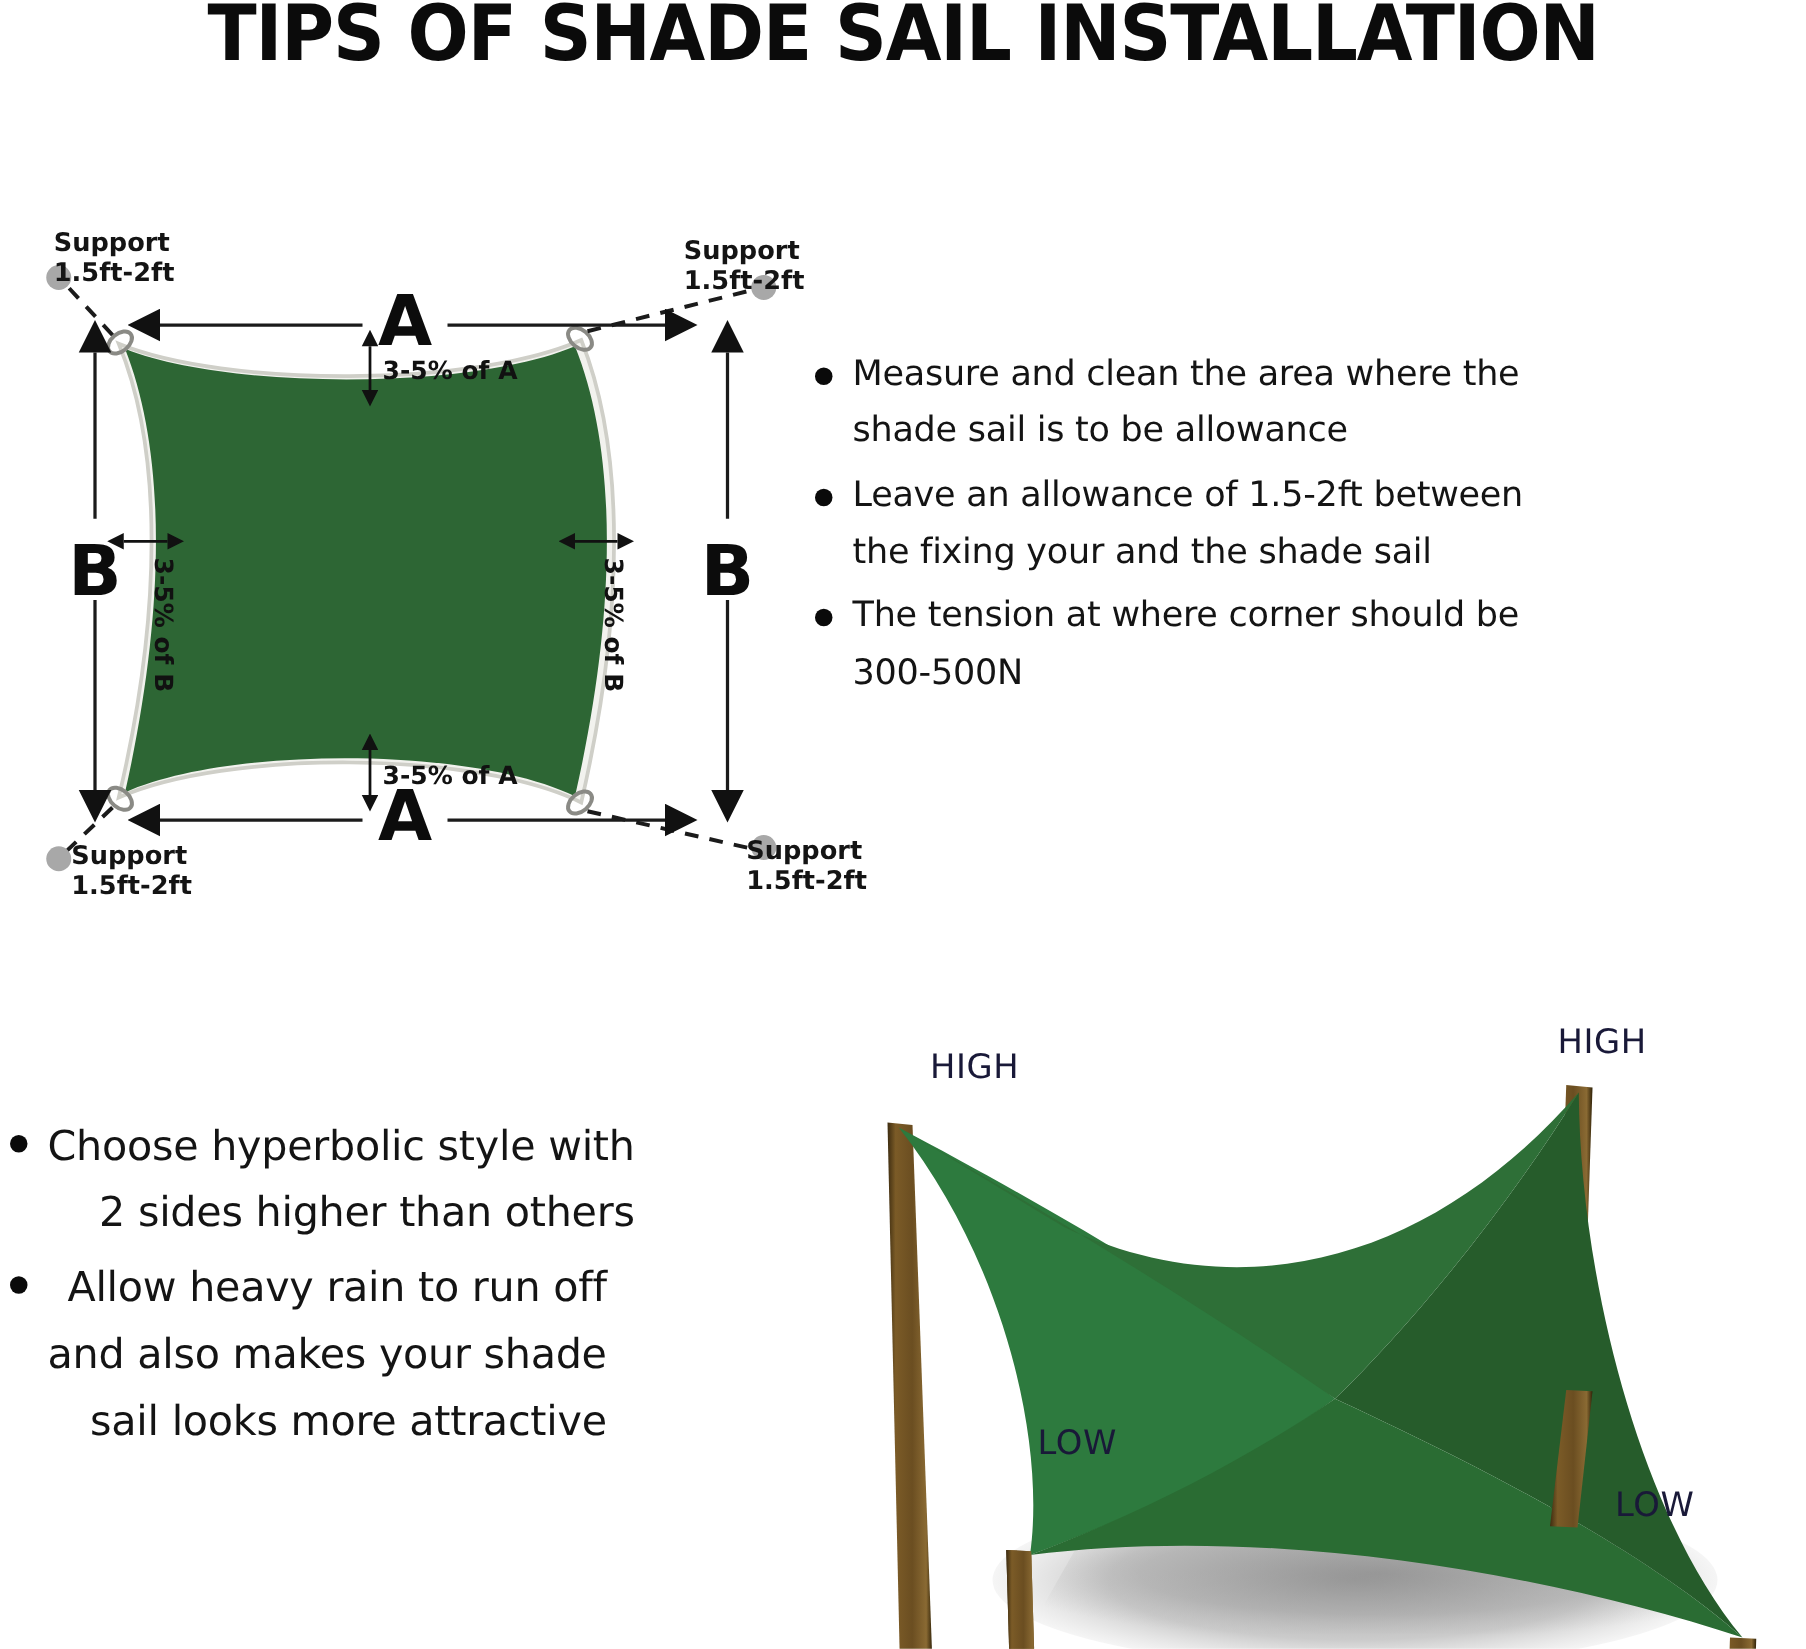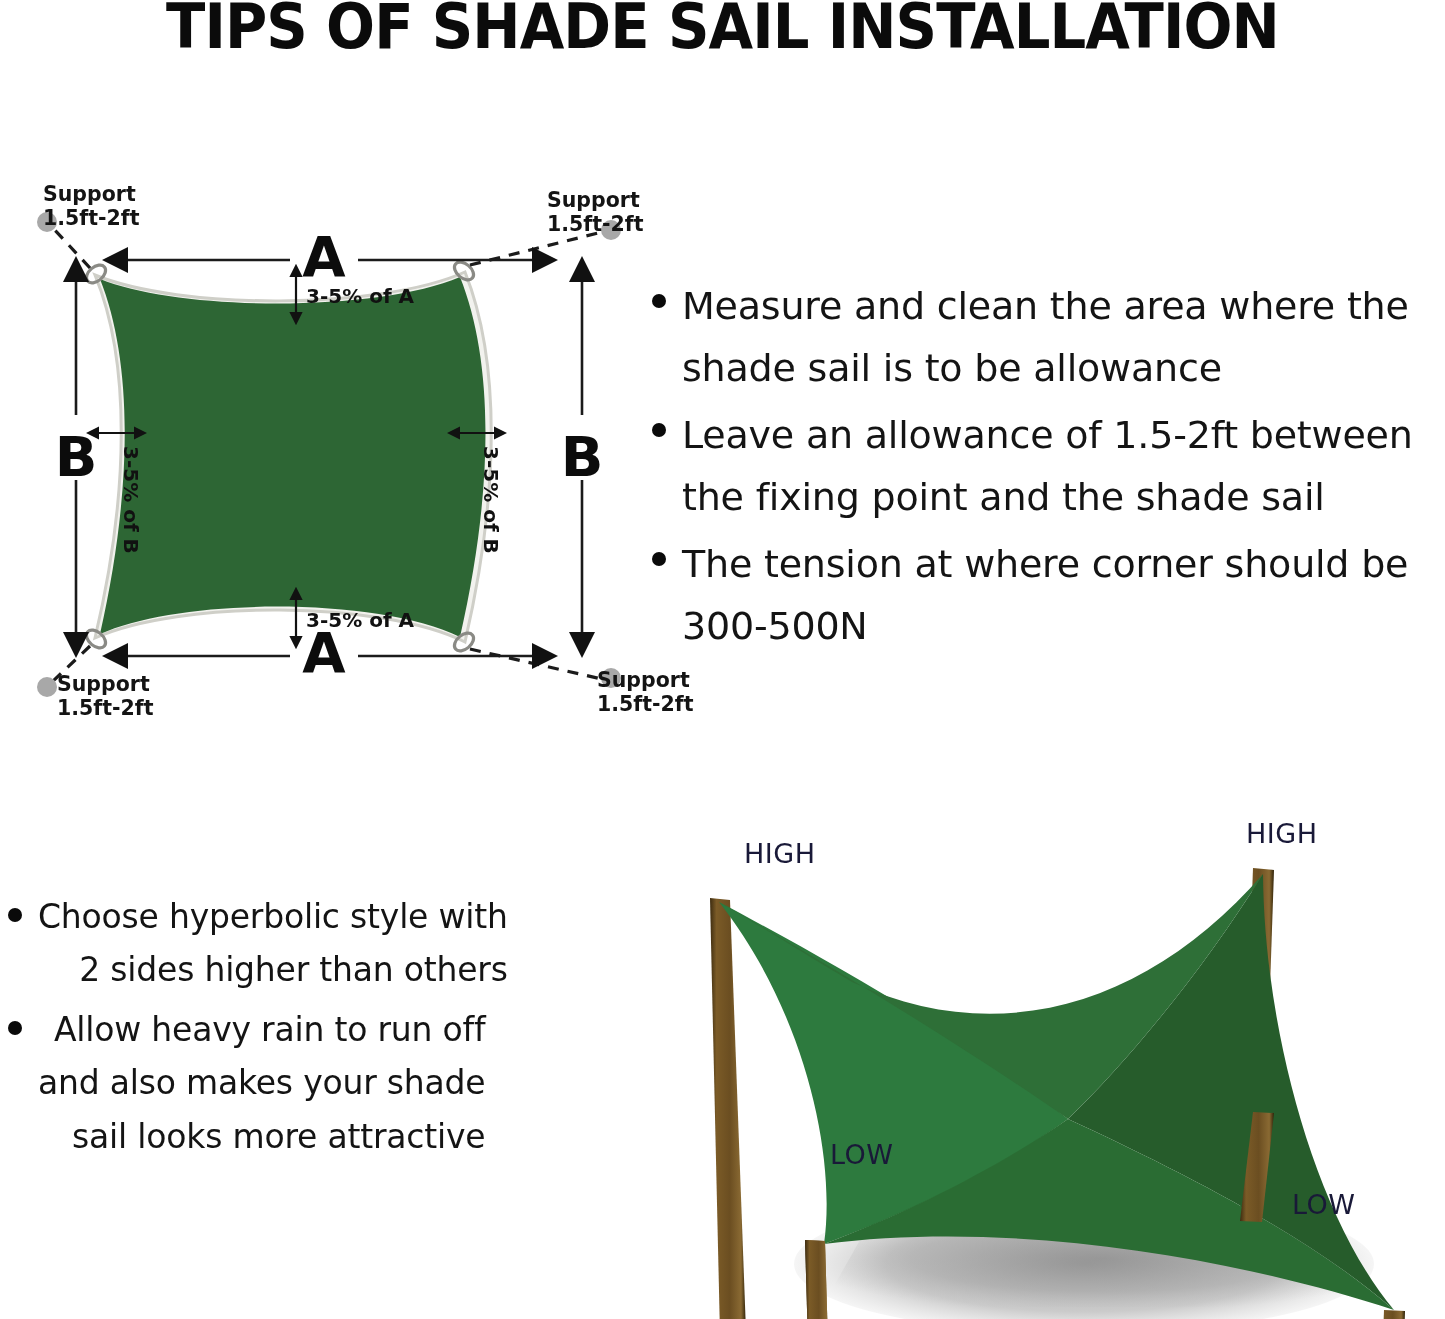--- a/index.html
+++ b/index.html
@@ -74,21 +74,21 @@
   .bullet-dot {
     flex: 0 0 auto;
     width: 14px; height: 14px;
     border-radius: 50%;
     background: #0a0a0a;
     margin-top: 18px;
     margin-right: 16px;
   }
   .bullet-text {
     font-family: "DejaVu Sans", "Liberation Sans", sans-serif;
-    font-size: 38px;
+    font-size: 28px;
     line-height: 1.62;
     color: #141414;
     letter-spacing: -0.2px;
   }
   #tips-list-bottom .bullet-text { font-size: 33px; text-align: right; }
   #tips-list-bottom .bullet-dot { margin-left: 8px; }
 
   
   #hyperbolic-illustration {
     position: absolute;
@@ -223,21 +223,21 @@
     <span class="bullet-text">
       <span>Measure and clean the area where the</span><br>
       <span>shade sail is to be allowance</span>
     </span>
   </div>
 
   <div class="bullet-row">
     <span class="bullet-dot"></span>
     <span class="bullet-text">
       <span>Leave an allowance of 1.5-2ft between</span><br>
-      <span>the fixing point and the shade sail</span>
+      <span>the fixing your and the shade sail</span>
     </span>
   </div>
 
   <div class="bullet-row">
     <span class="bullet-dot"></span>
     <span class="bullet-text">
       <span>The tension at where corner should be</span><br>
       <span>300-500N</span>
     </span>
   </div>

